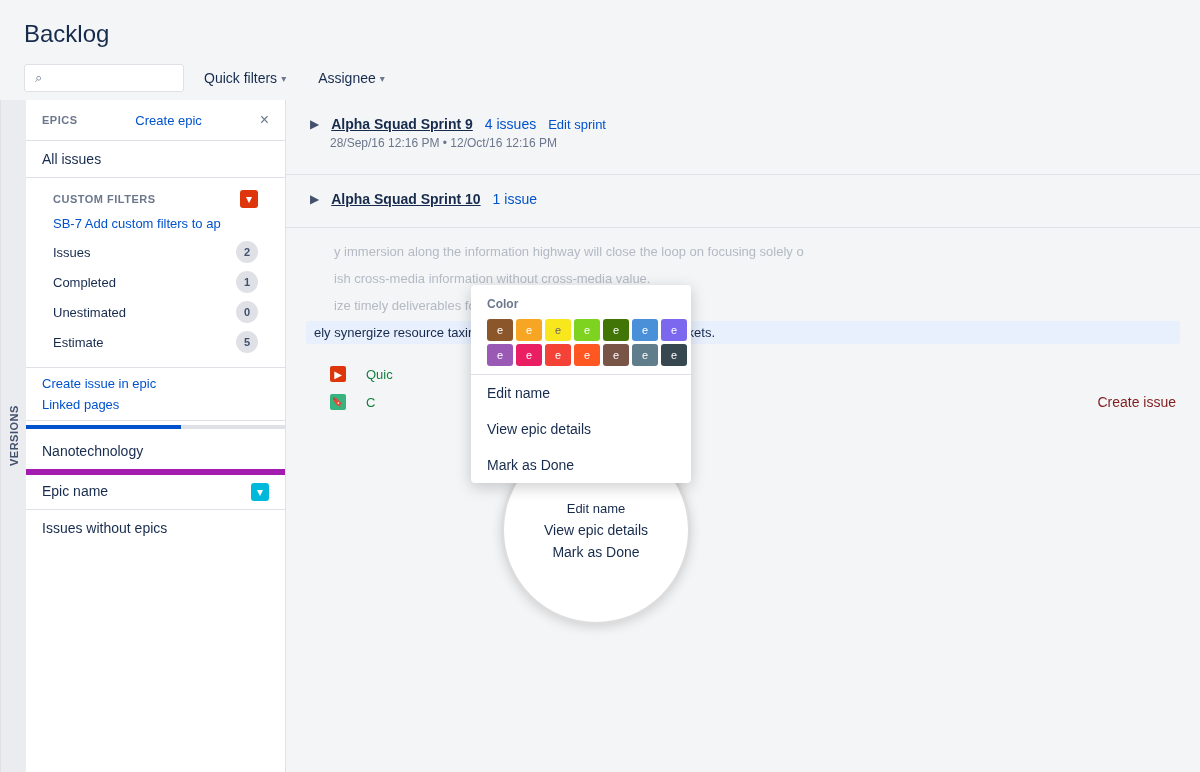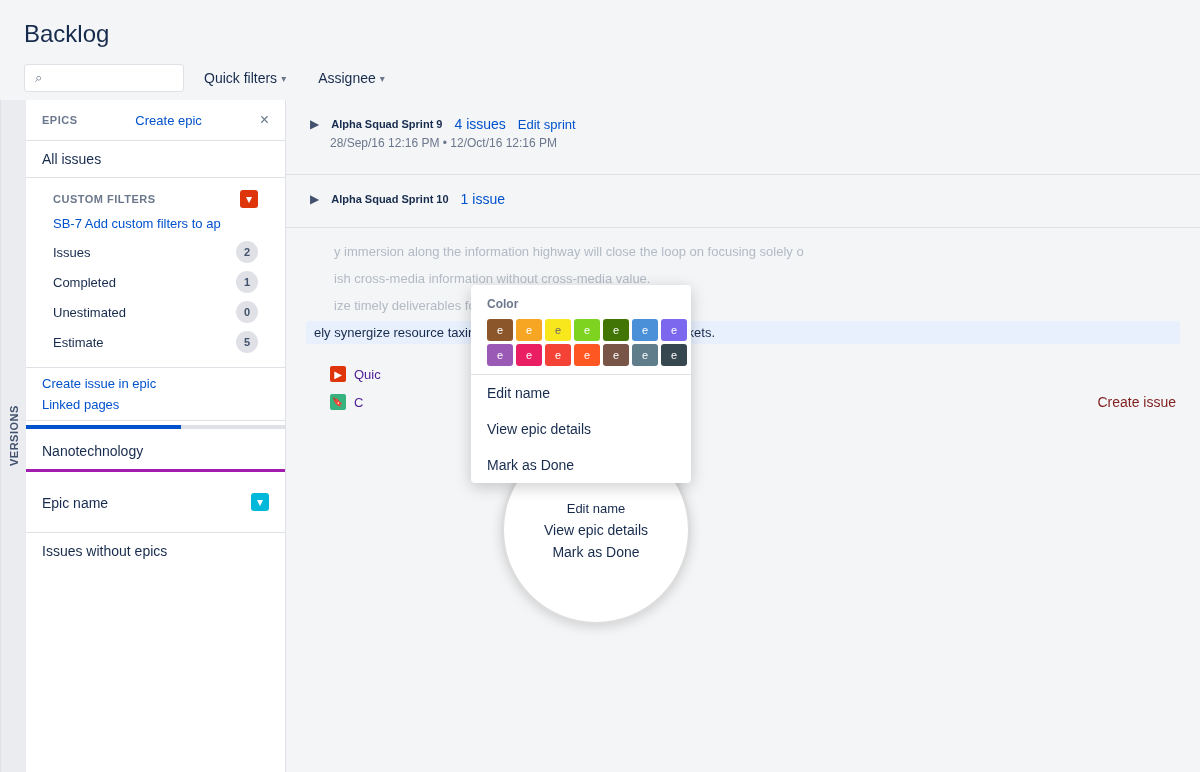--- a/index.html
+++ b/index.html
@@ -233,24 +233,24 @@
 
     .epic-item {
       padding: 10px 16px;
       cursor: pointer;
       font-size: 14px;
       color: #172b4d;
     }
 
     .epic-name-section {
       display: flex;
-      align-items: flex-end;
+      align-items: flex-start;
       justify-content: space-between;
-      padding: 21px 16px;
-      border-top: 3px solid #a21caf;
+      padding: 8px 16px;
+      border-top: 6px solid #a21caf;
     }
     .epic-name-label { font-size: 14px; color: #172b4d; font-weight: 500; }
     .teal-dropdown {
       background: #00b8d9;
       color: white;
       border: none;
       border-radius: 3px;
       padding: 2px 6px;
       font-size: 12px;
       cursor: pointer;
@@ -284,23 +284,24 @@
       align-items: center;
       gap: 12px;
       margin-bottom: 4px;
     }
     .sprint-chevron {
       color: #42526e;
       cursor: pointer;
       font-size: 12px;
     }
     .sprint-name {
-      font-size: 11px;
+      font-size: 14px;
       font-weight: 600;
       color: #172b4d;
+      text-decoration: underline;
     }
     .sprint-issues-count {
       color: #0052cc;
       font-size: 14px;
     }
     .edit-sprint-link {
       color: #0052cc;
       font-size: 13px;
       cursor: pointer;
     }
@@ -326,21 +327,21 @@
       display: flex;
       align-items: center;
       justify-content: center;
       font-size: 10px;
       color: white;
       flex-shrink: 0;
     }
     .icon-red { background: #de350b; }
     .icon-green { background: #36b37e; }
 
-    .issue-text { flex: 1; color: #4c1d95; }
+    .issue-text { flex: 1; color: #15803d; margin-left: 12px; }
 
     
     .context-menu-overlay {
       position: absolute;
       top: 0;
       left: 0;
       right: 0;
       bottom: 0;
       z-index: 100;
       pointer-events: none;

